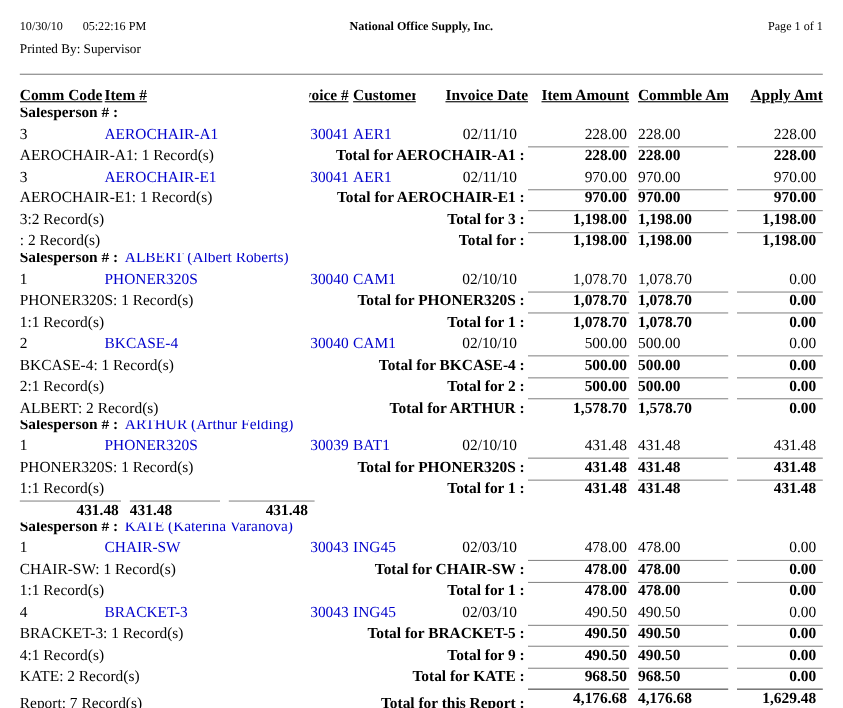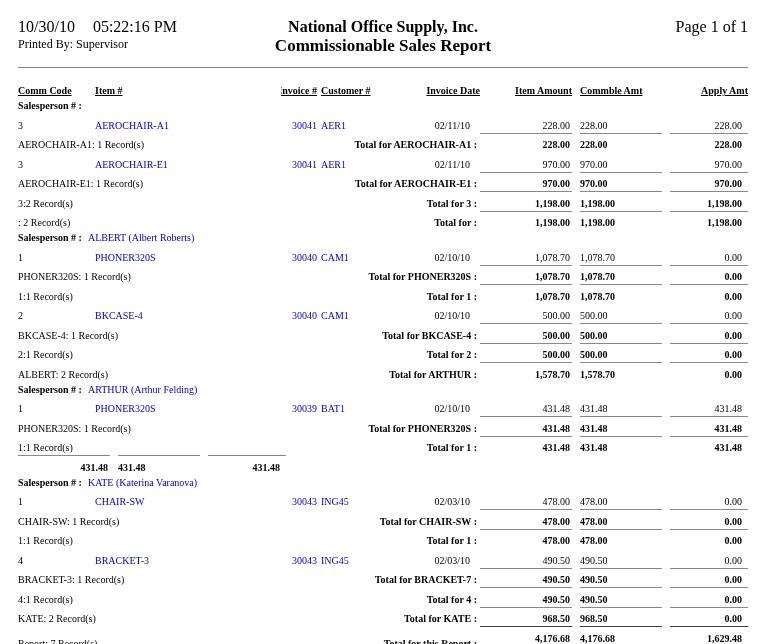--- a/index.html
+++ b/index.html
@@ -6,30 +6,30 @@
   body {
     width: 766px; height: 644px;
     background: #ffffff;
     color: #000000;
     font-family: "Liberation Serif", serif;
     overflow: hidden;
   }
   .page { padding: 18px 18px 0 18px; width: 730px; }
 
   
-  .hdr-line1 { position: relative; display: flex; font-size: 16px; height: 16px; align-items: baseline; }
+  .hdr-line1 { position: relative; display: flex; font-size: 11px; height: 16px; align-items: baseline; }
   .hdr-time { margin-left: 18px; }
   .hdr-company { position: absolute; left: 0; right: 0; text-align: center; font-weight: bold; }
   .hdr-page { margin-left: auto; }
   .hdr-line2 { position: relative; display: flex; font-size: 12px; height: 25px; margin-top: 3px; }
   .hdr-title { position: absolute; left: 0; right: 0; top: -1px; text-align: center; font-weight: bold; font-size: 17px; }
   .rule { border-top: 1px solid #808080; margin-top: 5px; }
 
   
-  .line { display: flex; height: 19.5px; font-size: 10px; }
+  .line { display: flex; height: 19.5px; font-size: 14px; }
   .cell { display: flex; align-items: flex-end; padding-bottom: 2px; box-sizing: border-box; height: 100%; overflow: hidden; white-space: nowrap; }
   .c-comm { width: 77px; }
   .c-item { width: 186px; }
   .c-inv  { width: 36px; justify-content: flex-end; }
   .c-cust { width: 61px; padding-left: 4px; }
   .c-date { width: 102px; justify-content: flex-end; padding-right: 10px; }
   .c-a1   { width: 92px; justify-content: flex-end; padding-right: 2px; }
   .c-a2   { width: 82px; justify-content: flex-start; padding-right: 6px; }
   .c-a3   { width: 78px; justify-content: flex-end; padding-right: 6px; }
   .gap    { width: 8px; }
@@ -73,21 +73,20 @@
 
   <div class="hdr-line1">
     <span>10/30/10</span>
     <span class="hdr-time">05:22:16 PM</span>
     <span class="hdr-company">National Office Supply, Inc.</span>
     <span class="hdr-page">Page 1 of 1</span>
   </div>
 
   <div class="hdr-line2">
     <span>Printed By: Supervisor</span>
-    <span class="hdr-title">Commissionable Sales Report</span>
   </div>
 
   <div class="rule"></div>
 
   <div class="line col-head">
     <span class="cell c-comm">
         <span>Comm Code</span>
       </span>
     <span class="cell c-item">
         <span>Item #</span>
@@ -369,32 +368,32 @@
     <span class="cell c-date">02/03/10</span>
     <span class="cell c-a1">490.50</span>
     <span class="gap"></span>
     <span class="cell c-a2">490.50</span>
     <span class="gap"></span>
     <span class="cell c-a3">0.00</span>
   </div>
       <div class="line total-row">
     <span class="t-left">
       <span class="t-rec">BRACKET-3: 1 Record(s)</span>
-      <span class="t-label">Total for BRACKET-7 :</span>
+      <span class="t-label">Total for BRACKET-5 :</span>
     </span>
     <span class="cell c-a1">490.50</span>
     <span class="gap"></span>
     <span class="cell c-a2">490.50</span>
     <span class="gap"></span>
     <span class="cell c-a3">0.00</span>
   </div>
       <div class="line total-row">
     <span class="t-left">
       <span class="t-rec">4:1 Record(s)</span>
-      <span class="t-label">Total for 4 :</span>
+      <span class="t-label">Total for 9 :</span>
     </span>
     <span class="cell c-a1">490.50</span>
     <span class="gap"></span>
     <span class="cell c-a2">490.50</span>
     <span class="gap"></span>
     <span class="cell c-a3">0.00</span>
   </div>
       <div class="line total-row italic-left">
     <span class="t-left">
       <span class="t-rec">KATE: 2 Record(s)</span>

